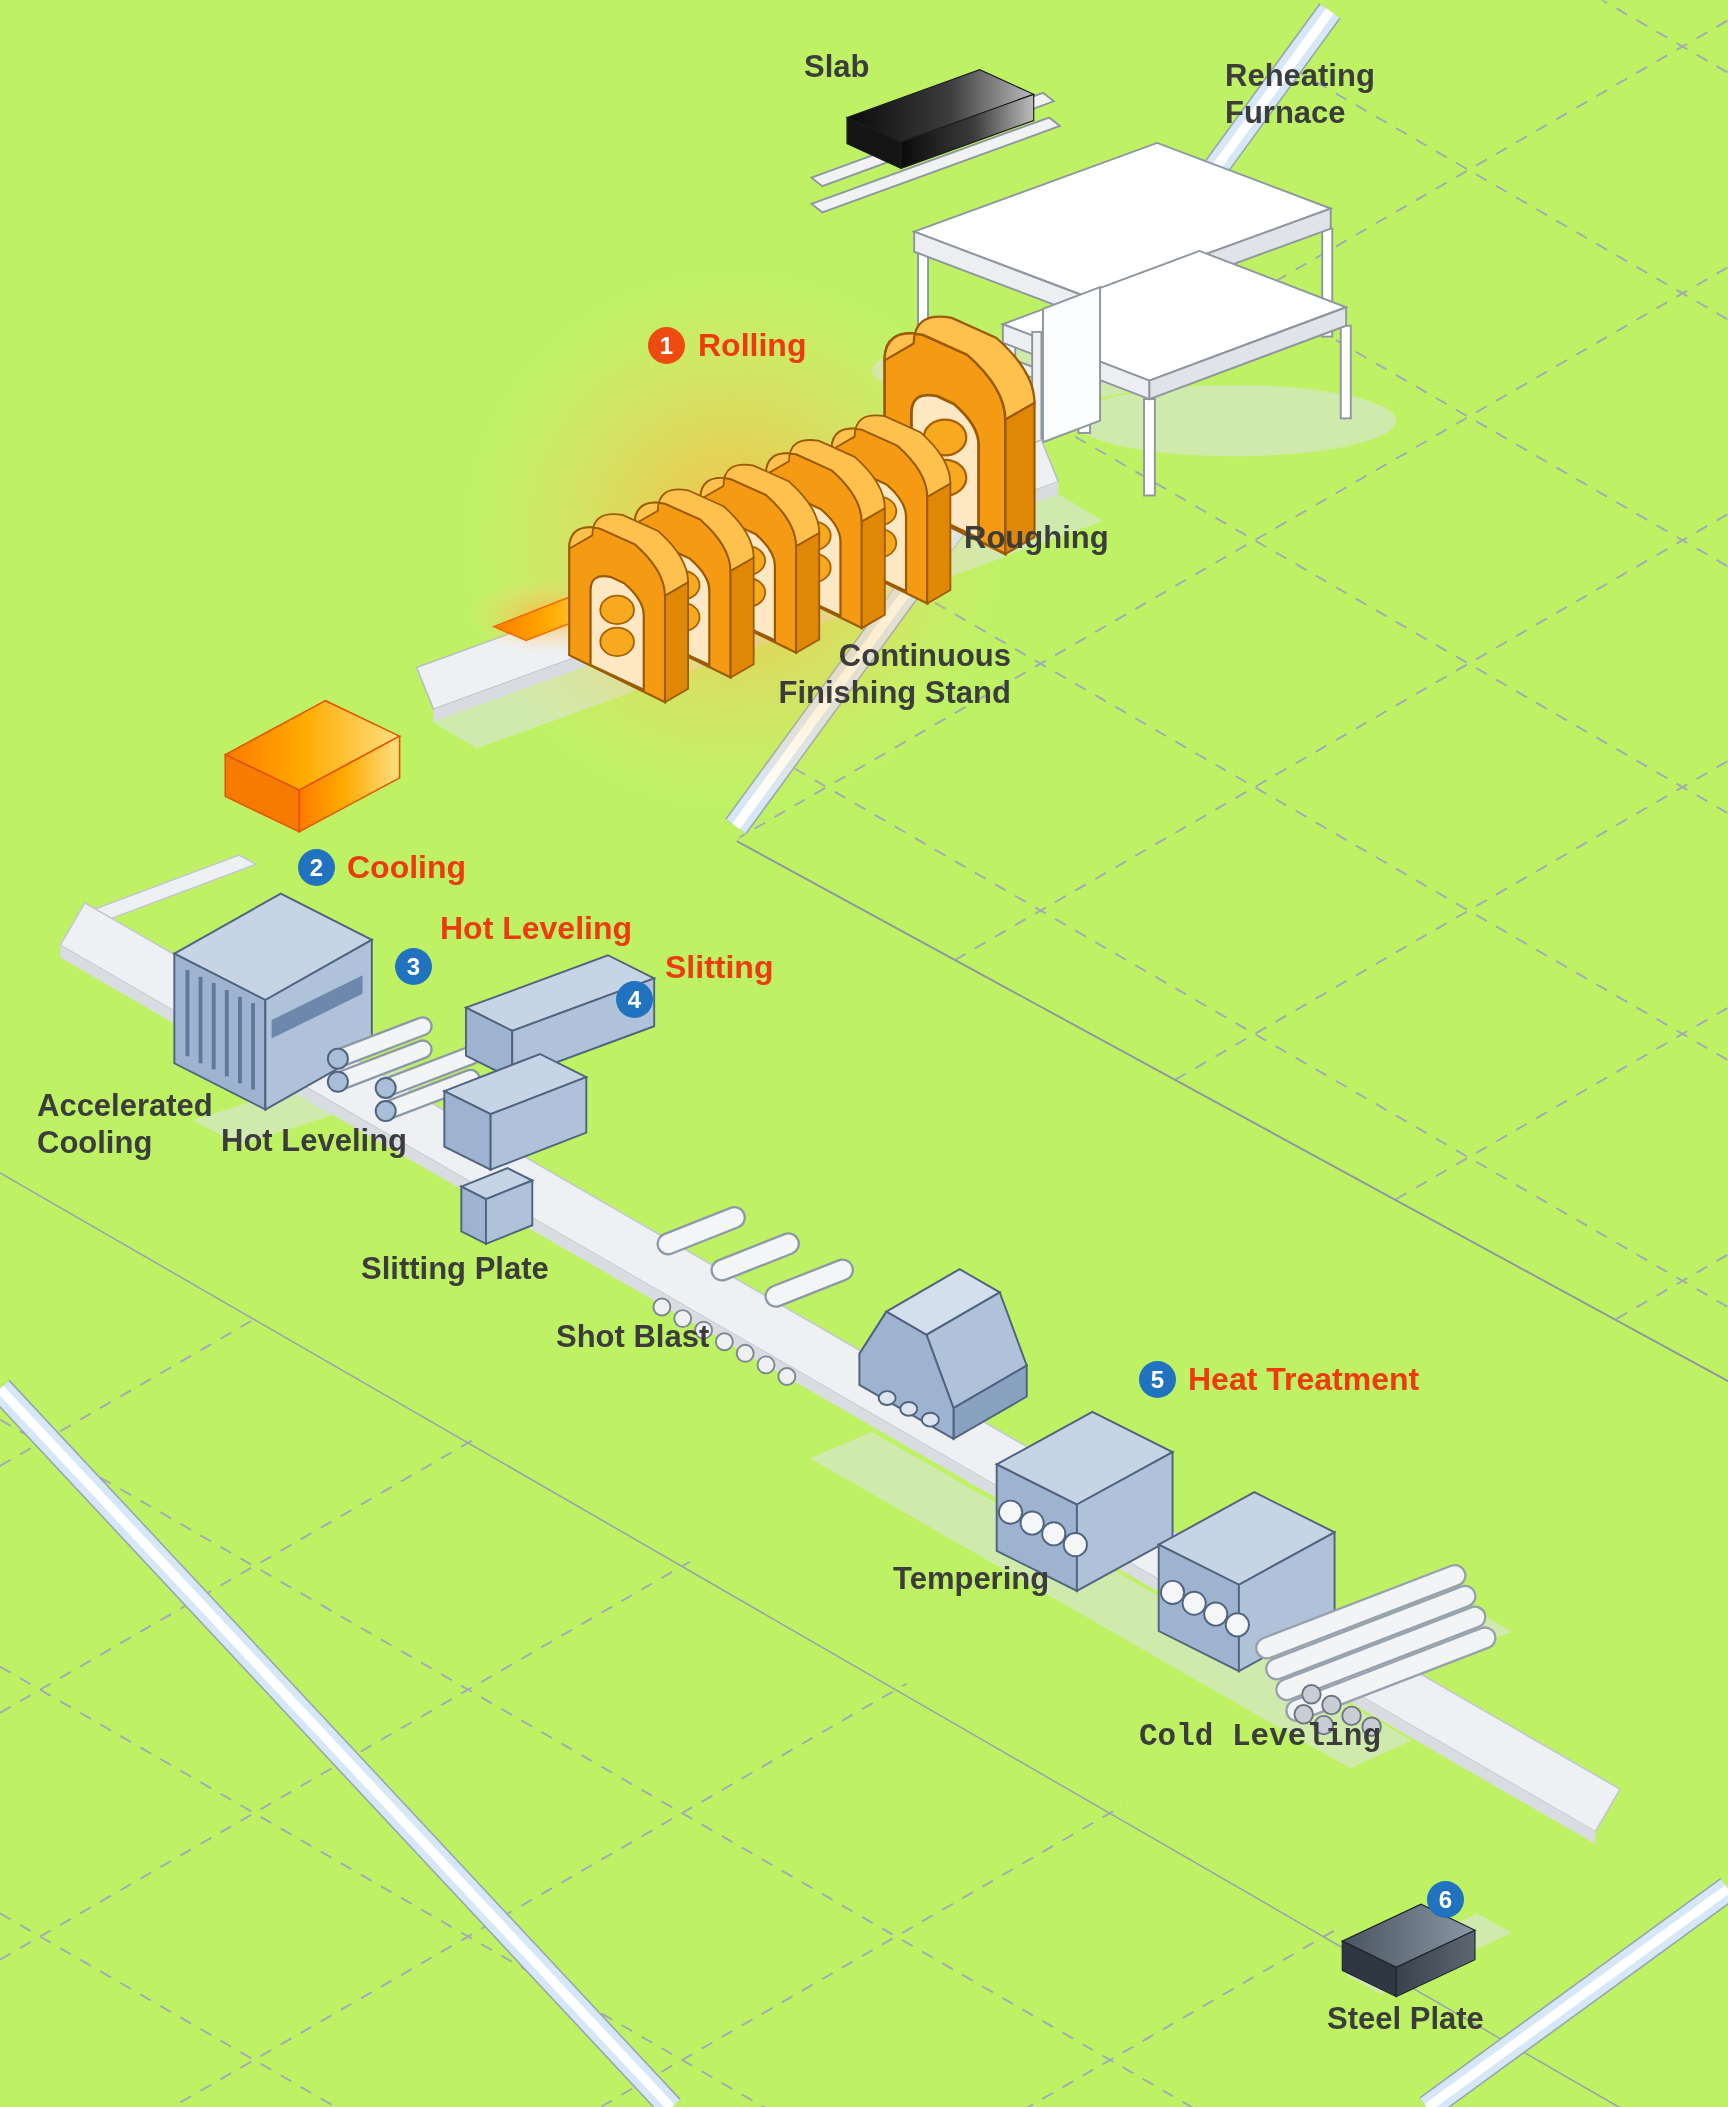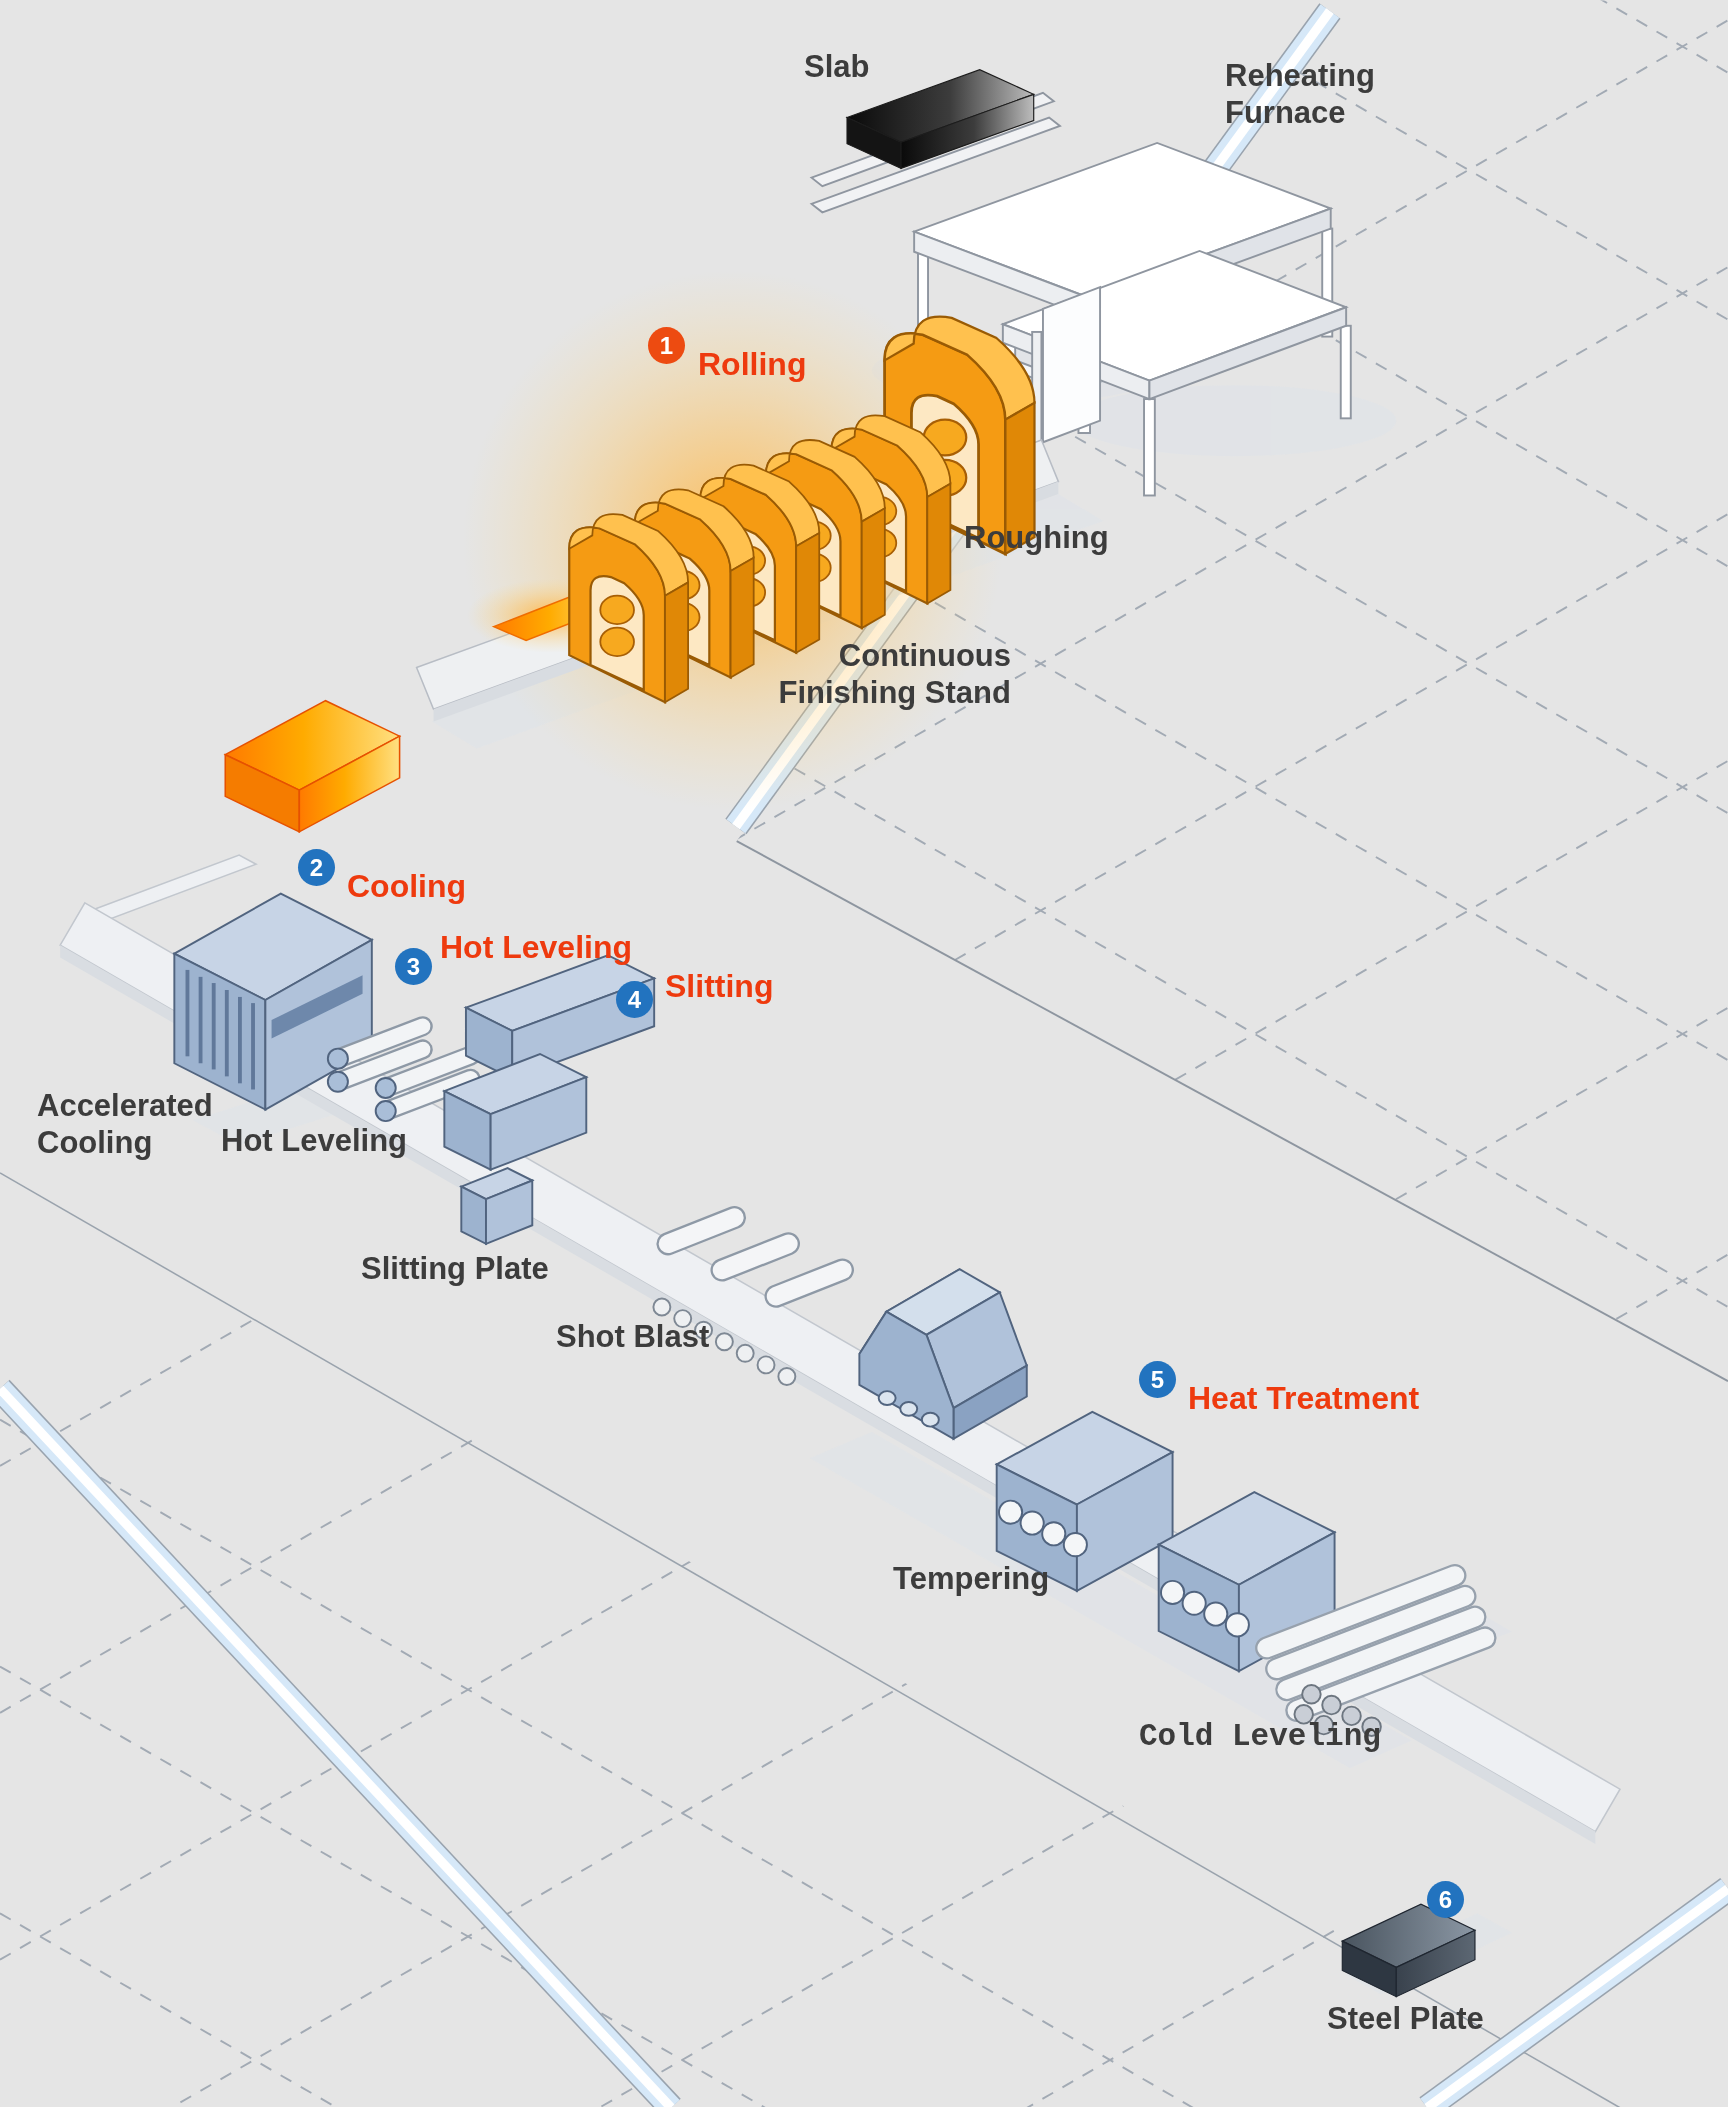--- a/index.html
+++ b/index.html
@@ -1,34 +1,34 @@
 <!DOCTYPE html>
 <html style="--step-label: #ee3a0e; --badge-blue: #2273bf; --badge-orange: #ed4b11; --text-gray: #3c3c3c; --machine-blue: #a9bed8; --machine-orange: #f59b13; --hot-metal: #ff9800; --road-stripe: #d6e8f8;font-size:12.3px"><head>
 <meta charset="utf-8">
 <style>
   html,body{margin:0;padding:0;background:#ffffff;}
   body{width:1728px;height:2108px;font-family:"Liberation Sans",sans-serif;}
-  #stage{position:relative;width:1728px;height:2108px;overflow:hidden;background:#e5e5e5;}
+  #stage{position:relative;width:1728px;height:2108px;overflow:hidden;background:#bef264;}
   #scene{position:absolute;left:0;top:0;}
   .lbl{
     position:absolute;
     color:var(--text-gray,#3c3c3c);
     font-size:31px;line-height:1.2;font-weight:600;
     white-space:pre-line;
   }
   .lbl.center{text-align:right;}
   .step-badge{
     position:absolute;width:37px;height:37px;border-radius:50%;
     background:var(--badge-blue,#2273bf);color:#ffffff;
     font-size:24px;font-weight:bold;line-height:37px;text-align:center;
   }
   .step-badge.orange{background:var(--badge-orange,#ed4b11);}
   .step-lbl{
     position:absolute;color:var(--step-label,#ee3a0e);
-    font-size:32px;font-weight:bold;line-height:37px;white-space:pre-line;margin-top:19px;
+    font-size:32px;font-weight:bold;line-height:37px;white-space:pre-line;
   }
 </style>
 </head>
 <body>
 
 <div id="stage">
 
 <svg id="scene" width="1728" height="2108" viewBox="0 0 2240 2732" xmlns="http://www.w3.org/2000/svg">
   <defs>
     <linearGradient id="slabDark" x1="0" y1="0" x2="1" y2="0">

